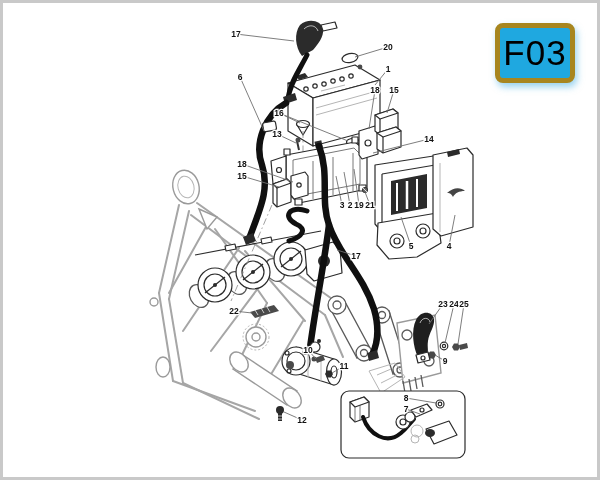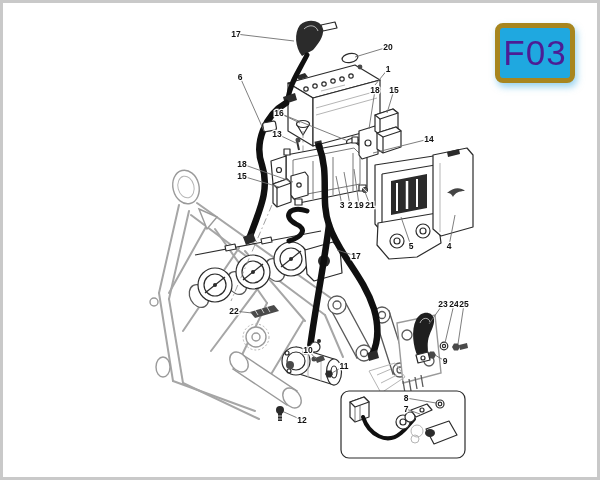--- a/index.html
+++ b/index.html
@@ -4,21 +4,21 @@
 <style>
   html,body{margin:0;padding:0;background:#fff;}
   .page{
     position:relative;width:600px;height:480px;box-sizing:border-box;
     background:#fff;border:3px solid #c9c9c9;overflow:hidden;
     font-family:"Liberation Sans",sans-serif;
   }
   .badge{
     position:absolute;top:20px;right:22px;width:70px;height:50px;
     background:#1fa8e0;border:5px solid #a8861f;border-radius:8px;
-    color:#4c1d95;display:flex;align-items:center;justify-content:center;
+    color:#000000;display:flex;align-items:center;justify-content:center;
     font-size:35px;font-weight:400;letter-spacing:1px;
     box-shadow:2px 4px 7px rgba(70,175,225,.55);
   }
   svg.diagram{position:absolute;left:0;top:0;width:594px;height:474px;}
   
   .ln{stroke:#2b2b2b;stroke-width:1.2;fill:#fff;stroke-linejoin:round;}
   .ln0{stroke:#2b2b2b;stroke-width:1.2;fill:none;stroke-linejoin:round;}
   .thin{stroke:#555;stroke-width:.8;fill:none;}
   .fr{stroke:#a6a6a6;stroke-width:2;fill:none;stroke-linecap:round;}
   .fr2{stroke:#9a9a9a;stroke-width:1.4;fill:#fff;}

